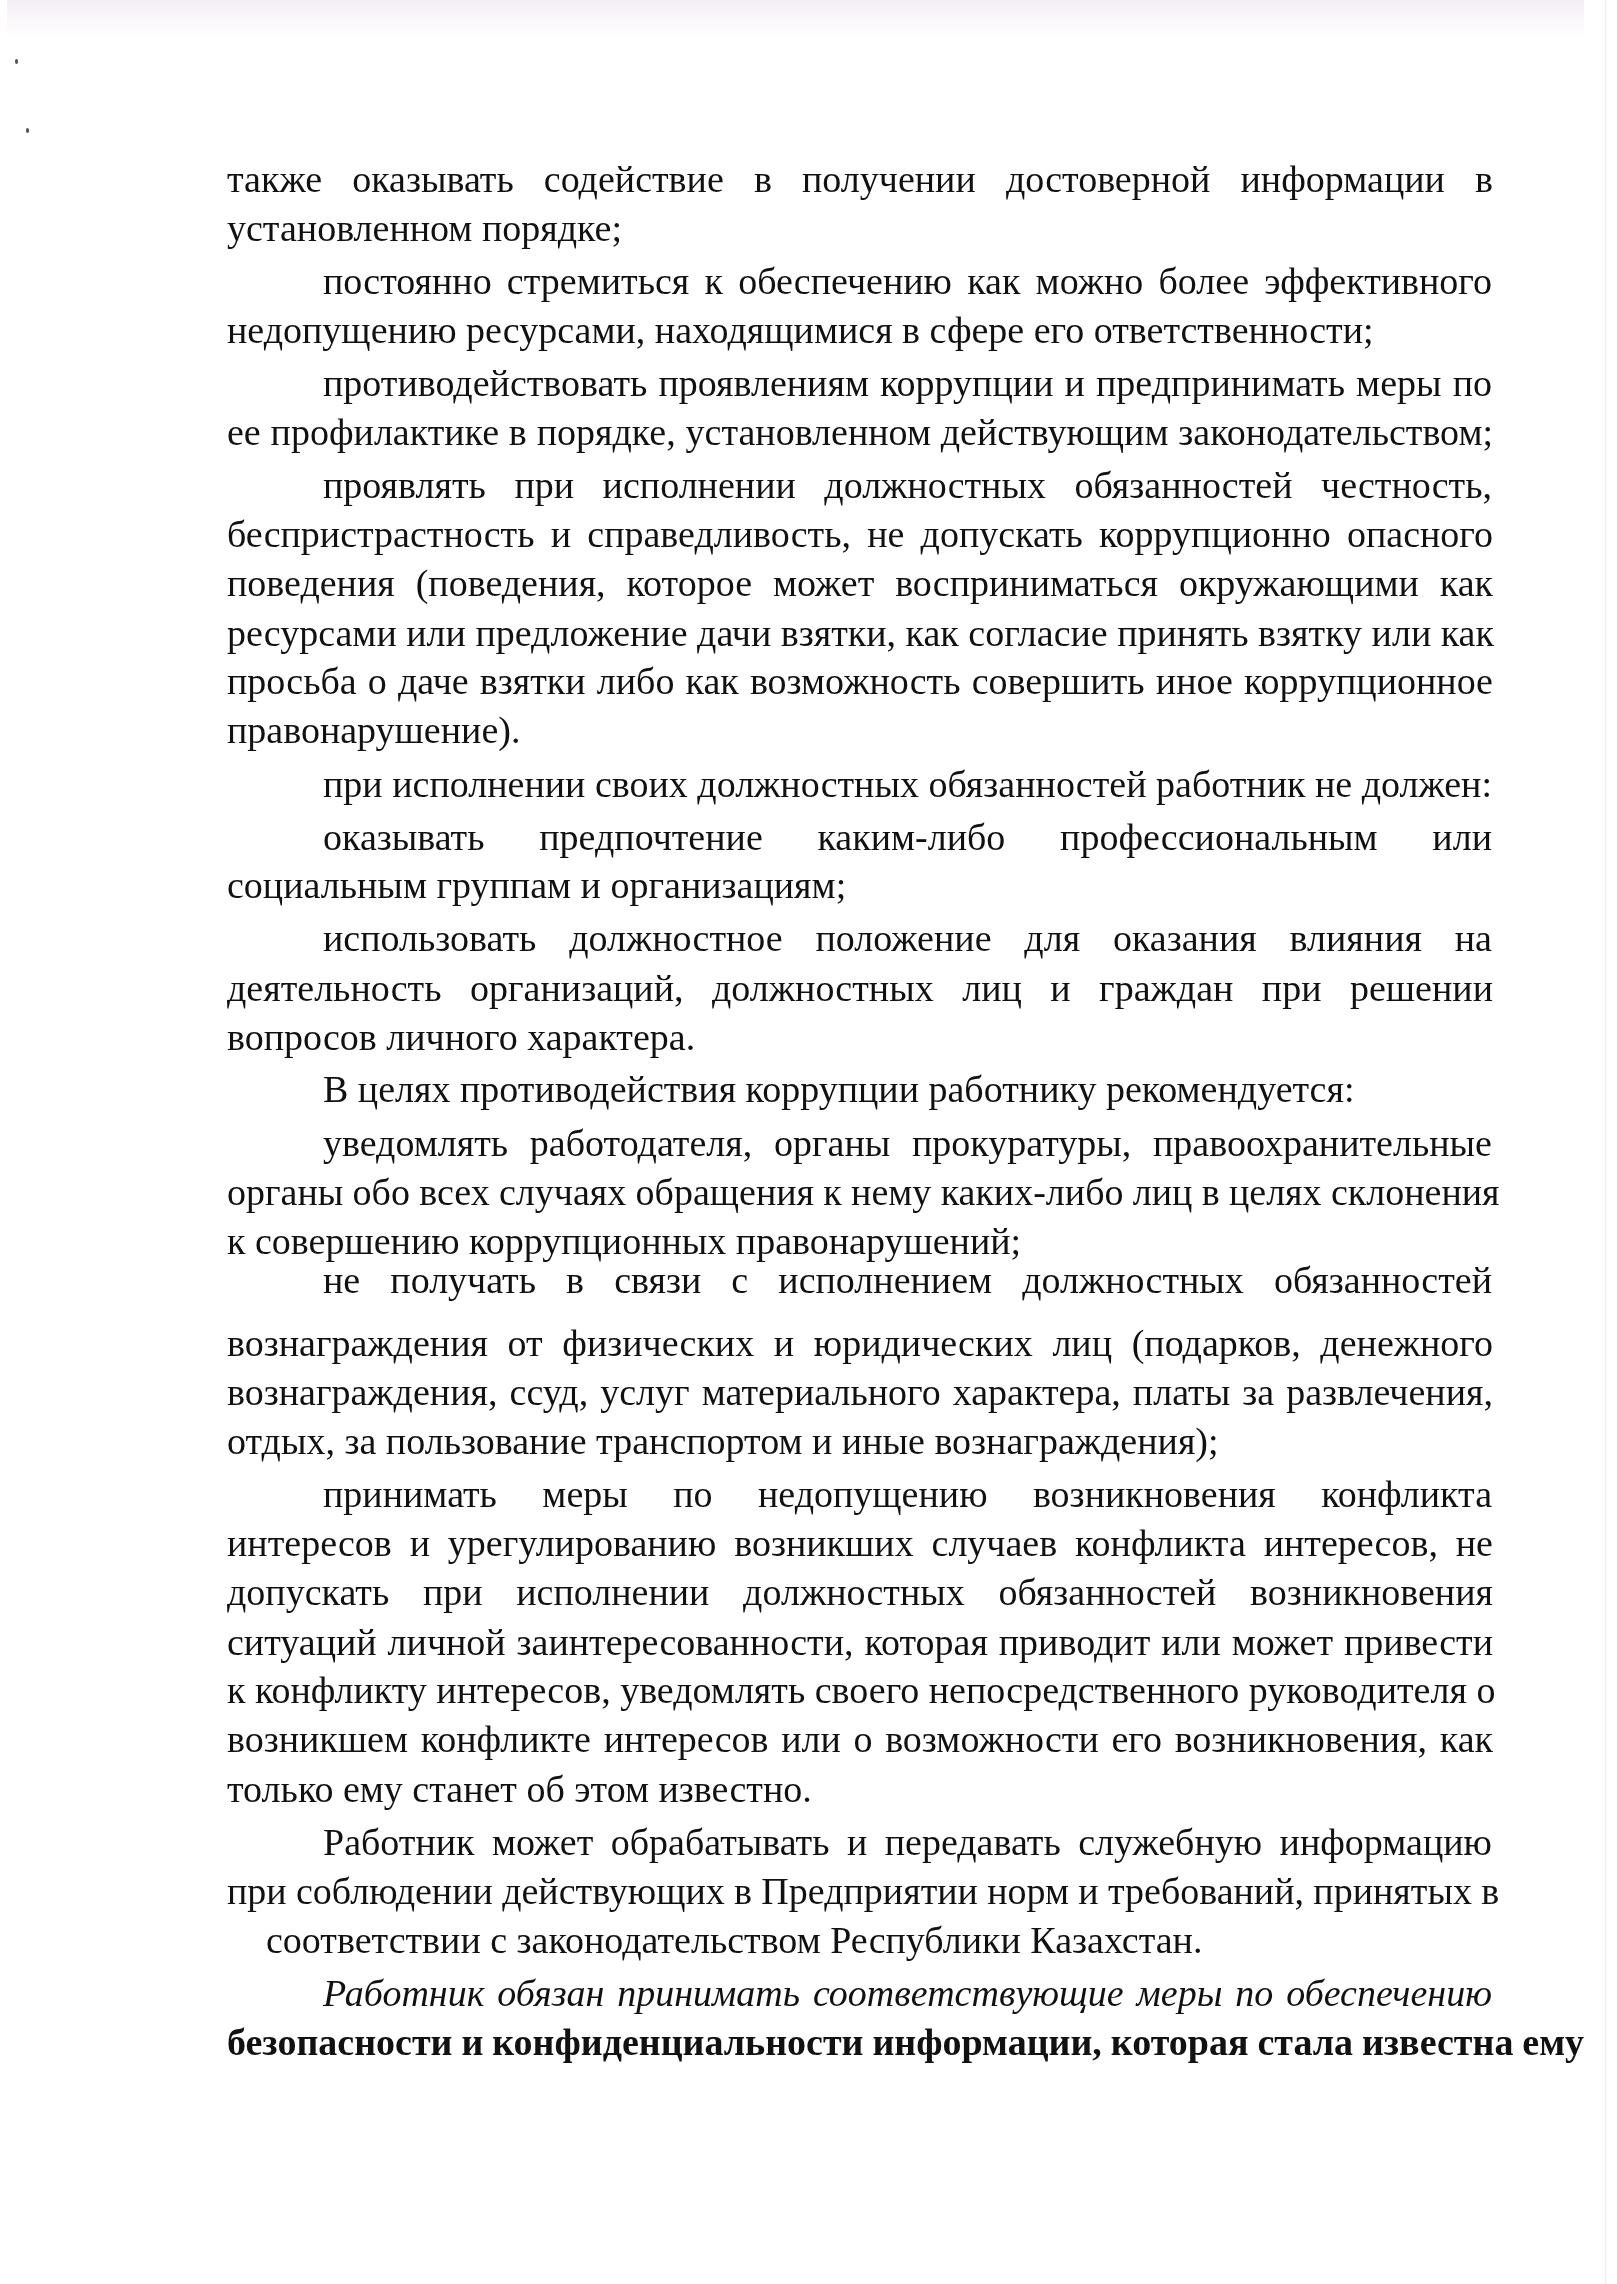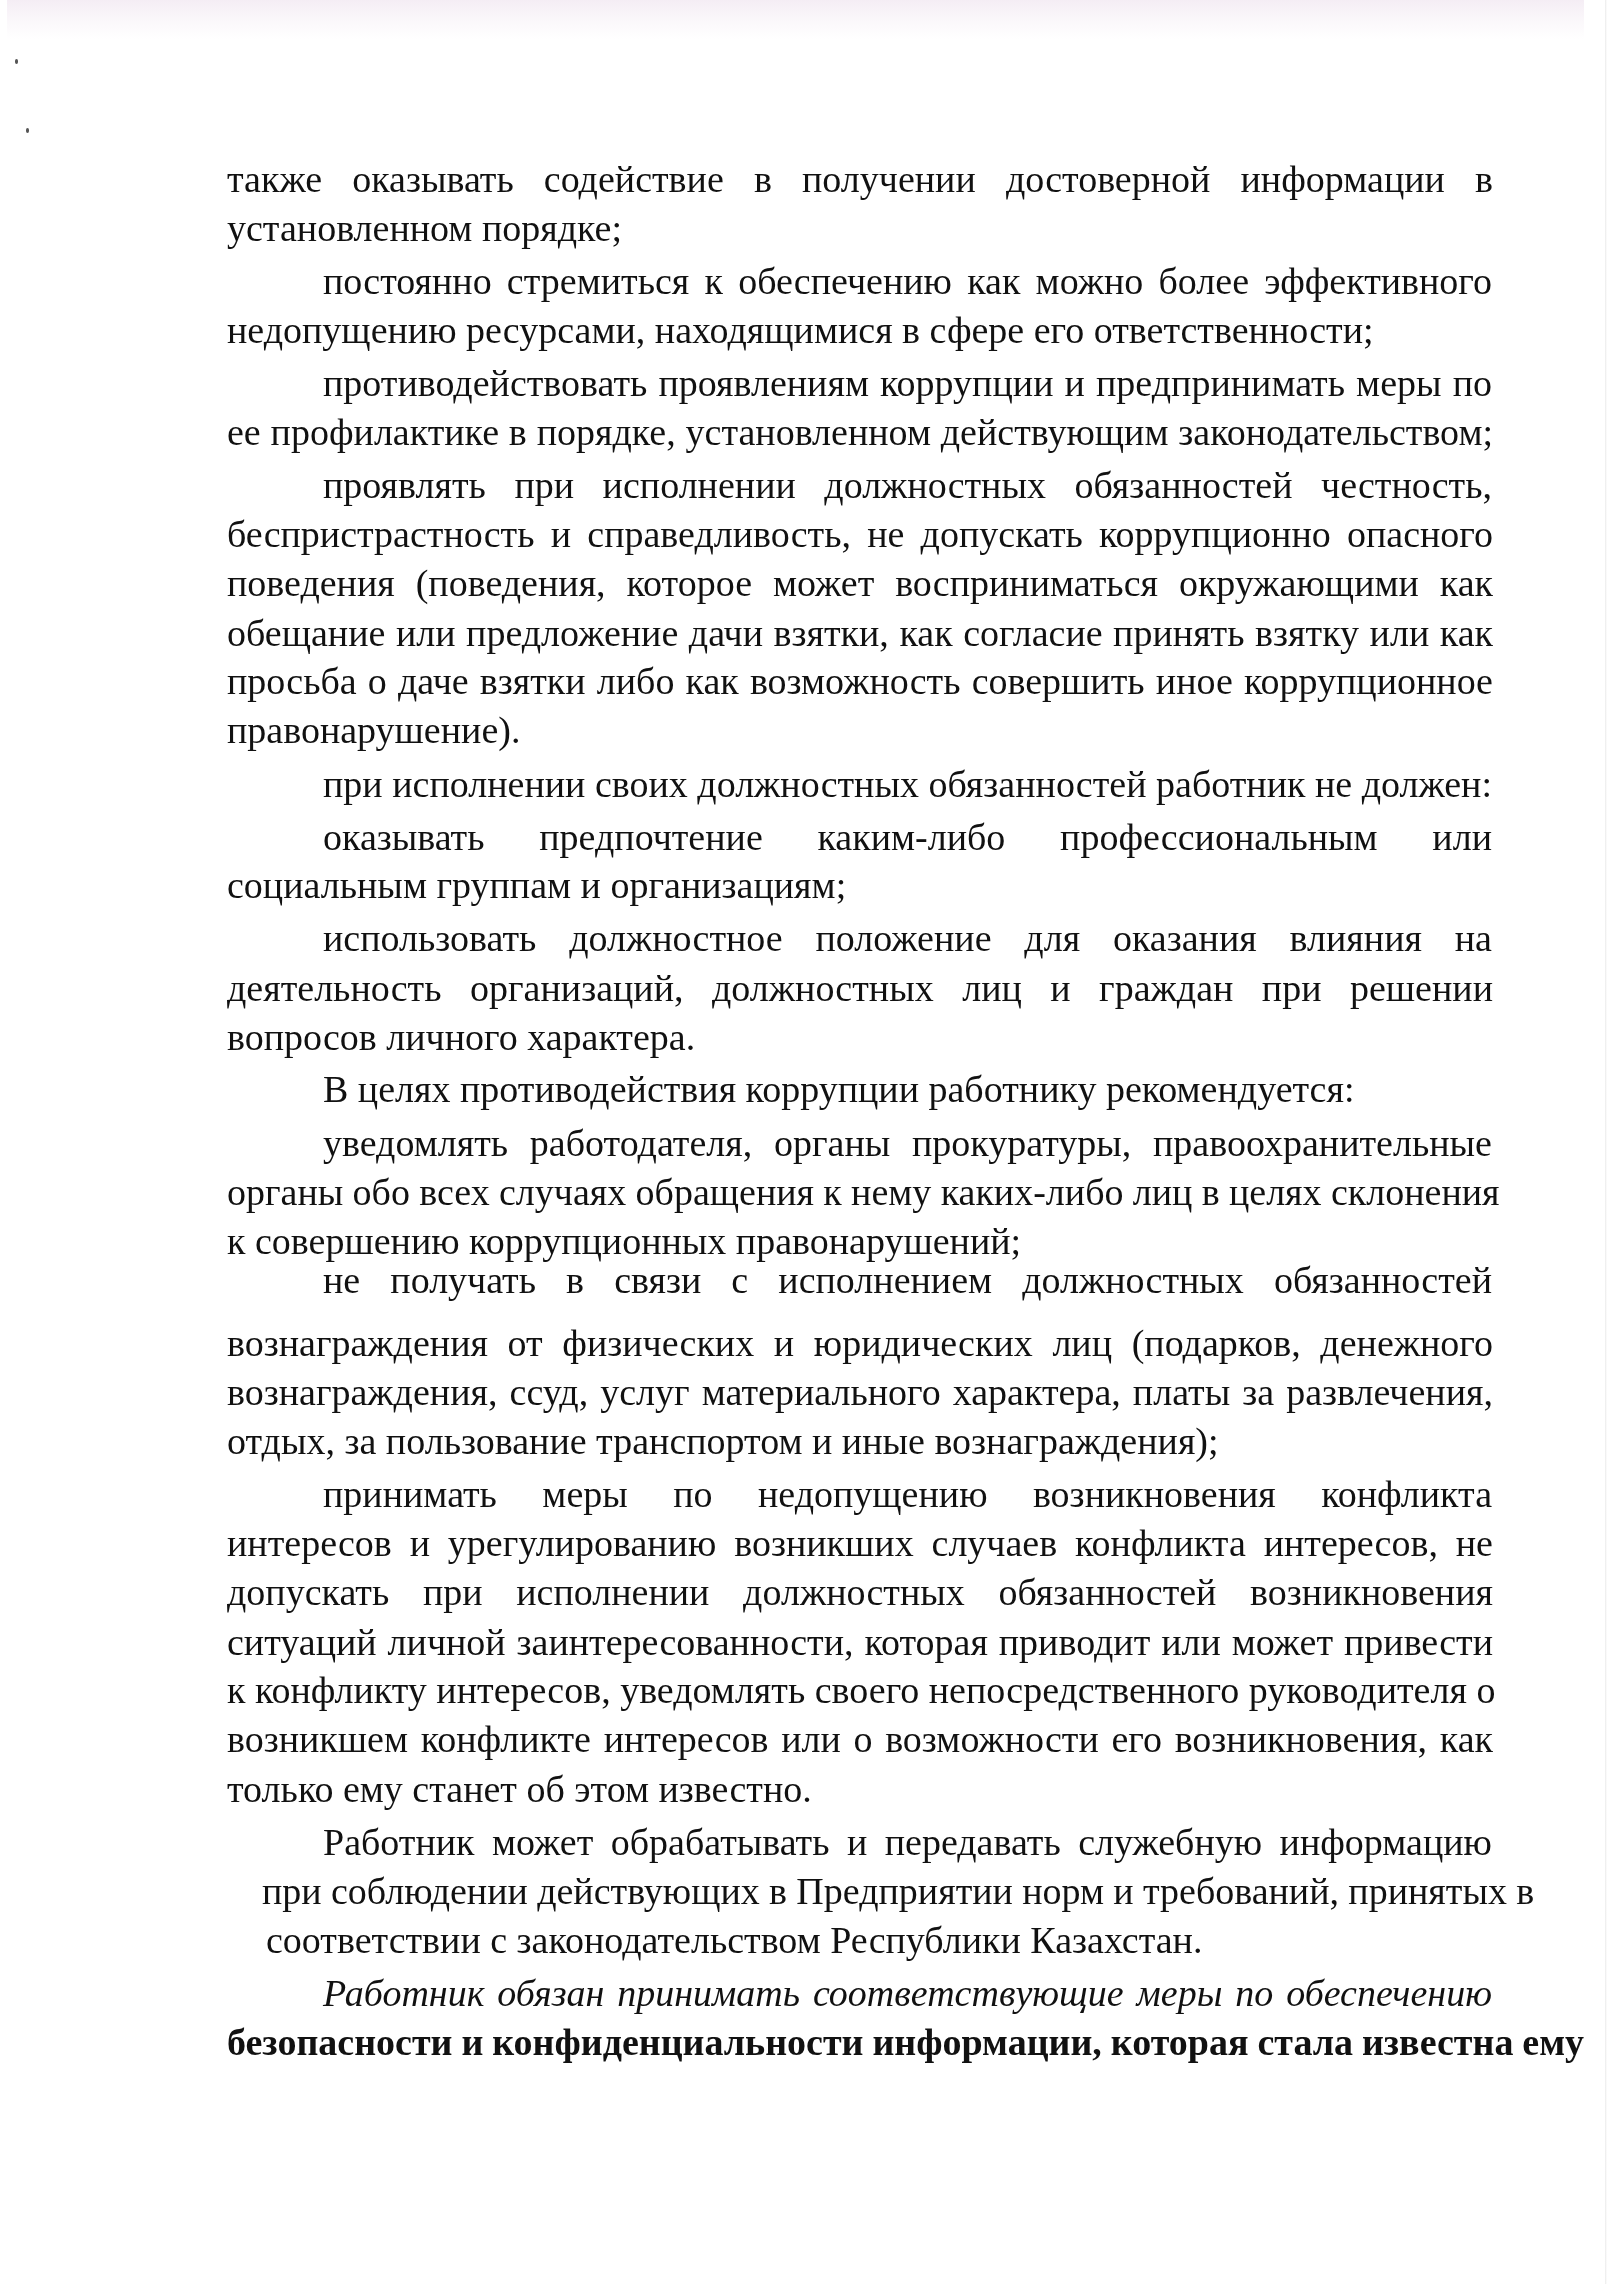--- a/index.html
+++ b/index.html
@@ -83,21 +83,21 @@
   <div class="text-block" id="text-block">
     <div class="line" style="top: 154px; word-spacing: 0px;"><span style="white-space: nowrap; word-spacing: 0px;">также оказывать содействие в получении достоверной информации в</span></div>
     <div class="line last" style="top: 203px;">установленном порядке;</div>
     <div class="line indent" style="top: 256px; word-spacing: 0px;"><span style="white-space: nowrap; word-spacing: 0px;">постоянно стремиться к обеспечению как можно более эффективного</span></div>
     <div class="line last" style="top: 305px;">недопущению ресурсами, находящимися в сфере его ответственности;</div>
     <div class="line indent" style="top: 358px; word-spacing: 0px;"><span style="white-space: nowrap; word-spacing: 0px;">противодействовать проявлениям коррупции и предпринимать меры по</span></div>
     <div class="line" style="top: 407px; word-spacing: 0px;"><span style="white-space: nowrap; word-spacing: 0px;">ее профилактике в порядке, установленном действующим законодательством;</span></div>
     <div class="line indent" style="top: 460px; word-spacing: 0px;"><span style="white-space: nowrap; word-spacing: 0px;">проявлять при исполнении должностных обязанностей честность,</span></div>
     <div class="line" style="top: 509px; word-spacing: 0px;"><span style="white-space: nowrap; word-spacing: 0px;">беспристрастность и справедливость, не допускать коррупционно опасного</span></div>
     <div class="line" style="top: 558px; word-spacing: 0px;"><span style="white-space: nowrap; word-spacing: 0px;">поведения (поведения, которое может восприниматься окружающими как</span></div>
-    <div class="line" style="top: 608px; word-spacing: 0px;"><span style="white-space: nowrap; word-spacing: 0px;">обещание или предложение дачи взятки, как согласие принять взятку или как</span></div>
+    <div class="line" style="top: 608px; word-spacing: 0px;"><span style="white-space: nowrap; word-spacing: 0px;">ресурсами или предложение дачи взятки, как согласие принять взятку или как</span></div>
     <div class="line" style="top: 656px; word-spacing: 0px;"><span style="white-space: nowrap; word-spacing: 0px;">просьба о даче взятки либо как возможность совершить иное коррупционное</span></div>
     <div class="line last" style="top: 705px;">правонарушение).</div>
     <div class="line indent" style="top: 759px; word-spacing: 0px;"><span style="white-space: nowrap; word-spacing: 0px;">при исполнении своих должностных обязанностей работник не должен:</span></div>
     <div class="line indent" style="top: 812px; word-spacing: 0px;"><span style="white-space: nowrap; word-spacing: 0px;">оказывать предпочтение каким-либо профессиональным или</span></div>
     <div class="line last" style="top: 860px;">социальным группам и организациям;</div>
     <div class="line indent" style="top: 913px; word-spacing: 0px;"><span style="white-space: nowrap; word-spacing: 0px;">использовать должностное положение для оказания влияния на</span></div>
     <div class="line" style="top: 963px; word-spacing: 0px;"><span style="white-space: nowrap; word-spacing: 0px;">деятельность организаций, должностных лиц и граждан при решении</span></div>
     <div class="line last" style="top: 1012px;">вопросов личного характера.</div>
     <div class="line indent last" style="top: 1064px;">В целях противодействия коррупции работнику рекомендуется:</div>
     <div class="line indent" style="top: 1118px; word-spacing: 0px;"><span style="white-space: nowrap; word-spacing: 0px;">уведомлять работодателя, органы прокуратуры, правоохранительные</span></div>
@@ -108,19 +108,19 @@
     <div class="line" style="top: 1367px; word-spacing: 0px;"><span style="white-space: nowrap; word-spacing: 0px;">вознаграждения, ссуд, услуг материального характера, платы за развлечения,</span></div>
     <div class="line last" style="top: 1416px;">отдых, за пользование транспортом и иные вознаграждения);</div>
     <div class="line indent" style="top: 1469px; word-spacing: 0px;"><span style="white-space: nowrap; word-spacing: 0px;">принимать меры по недопущению возникновения конфликта</span></div>
     <div class="line" style="top: 1518px; word-spacing: 0px;"><span style="white-space: nowrap; word-spacing: 0px;">интересов и урегулированию возникших случаев конфликта интересов, не</span></div>
     <div class="line" style="top: 1567px; word-spacing: 0px;"><span style="white-space: nowrap; word-spacing: 0px;">допускать при исполнении должностных обязанностей возникновения</span></div>
     <div class="line" style="top: 1617px; word-spacing: 0px;"><span style="white-space: nowrap; word-spacing: 0px;">ситуаций личной заинтересованности, которая приводит или может привести</span></div>
     <div class="line" style="top: 1665px; word-spacing: 0px;"><span style="white-space: nowrap; word-spacing: 0px;">к конфликту интересов, уведомлять своего непосредственного руководителя о</span></div>
     <div class="line" style="top: 1714px; word-spacing: 0px;"><span style="white-space: nowrap; word-spacing: 0px;">возникшем конфликте интересов или о возможности его возникновения, как</span></div>
     <div class="line last" style="top: 1764px;">только ему станет об этом известно.</div>
     <div class="line indent" style="top: 1817px; word-spacing: 0px;"><span style="white-space: nowrap; word-spacing: 0px;">Работник может обрабатывать и передавать служебную информацию</span></div>
-    <div class="line" style="top: 1866px; word-spacing: 0px;"><span style="white-space: nowrap; word-spacing: -0.2px; margin-left: 35px;">при соблюдении действующих в Предприятии норм и требований, принятых в</span></div>
+    <div class="line" style="top: 1866px; word-spacing: 0px;"><span style="white-space: nowrap; word-spacing: -0.2px;">при соблюдении действующих в Предприятии норм и требований, принятых в</span></div>
     <div class="line last" style="top: 1915px; margin-left: 39px;">соответствии с законодательством Республики Казахстан.</div>
     <div class="line indent" style="top: 1968px; word-spacing: 0px; font-style: italic;"><span style="white-space: nowrap; word-spacing: 0px;">Работник обязан принимать соответствующие меры по обеспечению</span></div>
     <div class="line" style="top: 2017px; word-spacing: 0px;"><span style="white-space: nowrap; word-spacing: -0.6px; font-weight: bold;">безопасности и конфиденциальности информации, которая стала известна ему</span></div>
   </div>
 </div>
 
 
 </body></html>

